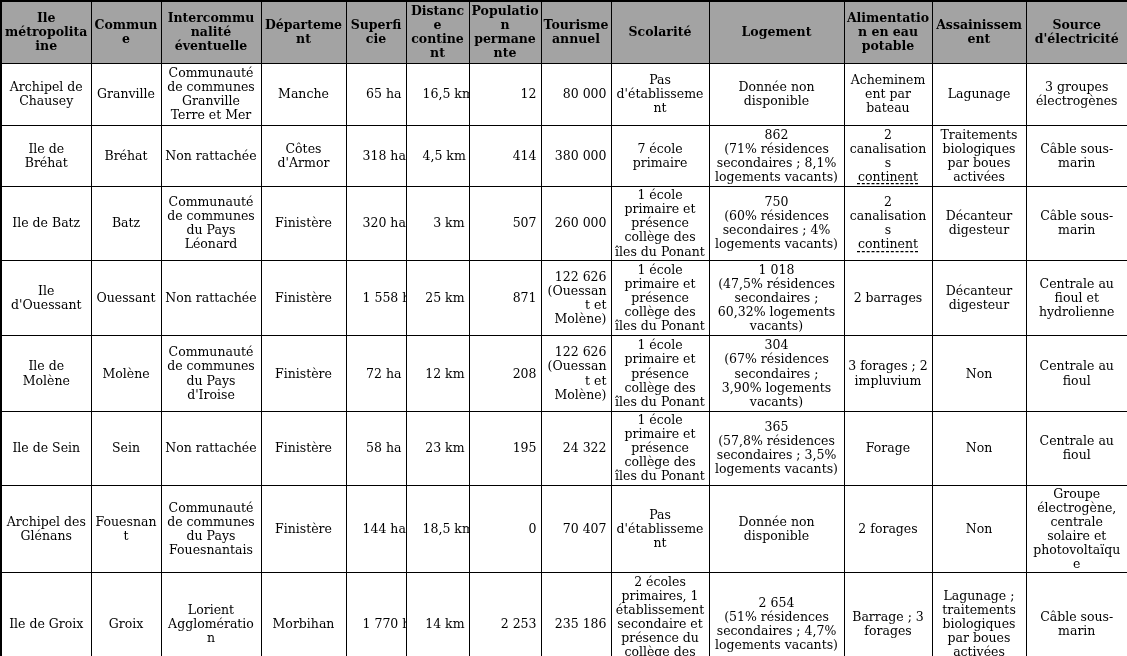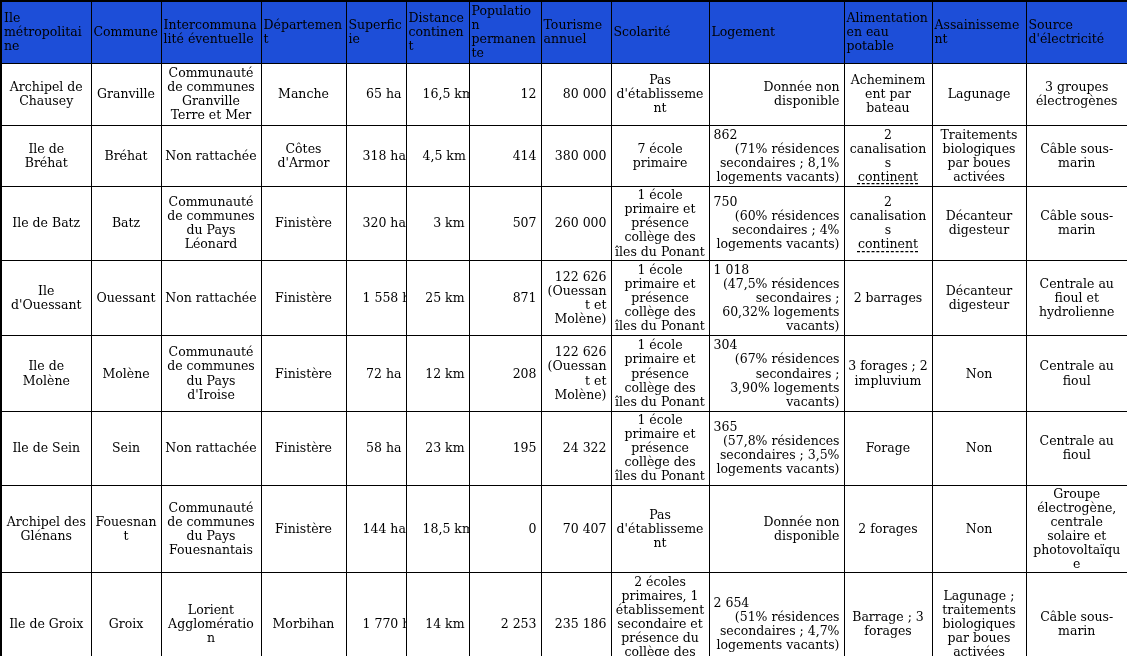--- a/index.html
+++ b/index.html
@@ -17,43 +17,43 @@
   th,td{
     border:1px solid #000;
     padding:1px 3px;
     font-size:12.5px;
     line-height:1.13;
     vertical-align:middle;
     overflow:hidden;
     word-wrap:break-word;
   }
   th{
-    background:#1d4ed8;
-    font-weight:normal;
-    text-align:left;
+    background:#a3a3a3;
+    font-weight:bold;
+    text-align:center;
     padding:2px 2px;
   }
   thead tr{height:26px;}
   tbody tr:nth-child(1){height:62px;}
   tbody tr:nth-child(2){height:58px;}
   tbody tr:nth-child(3){height:58px;}
   tbody tr:nth-child(4){height:59px;}
   tbody tr:nth-child(5){height:57px;}
   tbody tr:nth-child(6){height:58px;}
   tbody tr:nth-child(7){height:59px;}
   tbody tr:nth-child(8){height:103px;}
   tbody tr:nth-child(9){height:55px;}
   tbody tr:nth-child(10){height:56px;}
   td.c{text-align:center;}
   td.num{text-align:right;padding-right:4px;}
   td.nowrap{white-space:nowrap;padding-left:16px;}
   td.logement{text-align:left;padding:2px 4px;}
-  .lnum{text-align:left;}
+  .lnum{text-align:center;}
   .lnum:empty{display:none;}
-  .ldetail{text-align:right;}
+  .ldetail{text-align:center;}
   .eau-u{display:block;text-decoration:underline;text-decoration-style:dashed;text-underline-offset:2px;}
   .eau-u:empty{display:none;}
 </style>
 </head>
 <body>
 
 <table>
   <colgroup>
     <col style="width:90px">
       <col style="width:70px">

